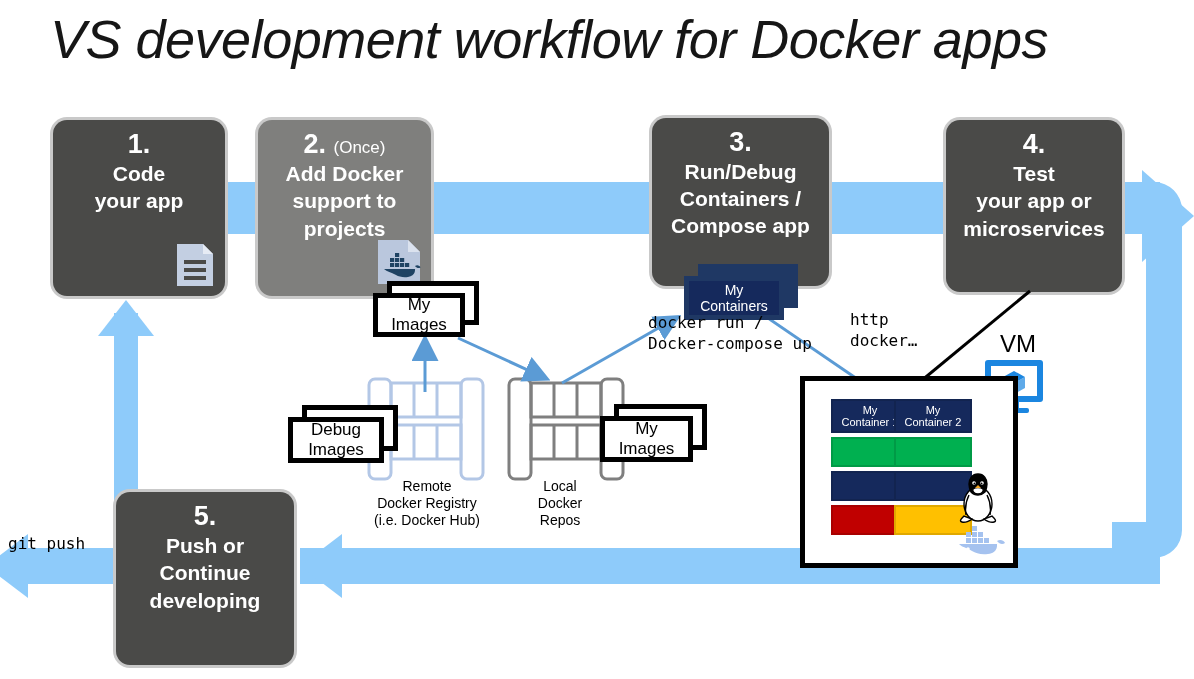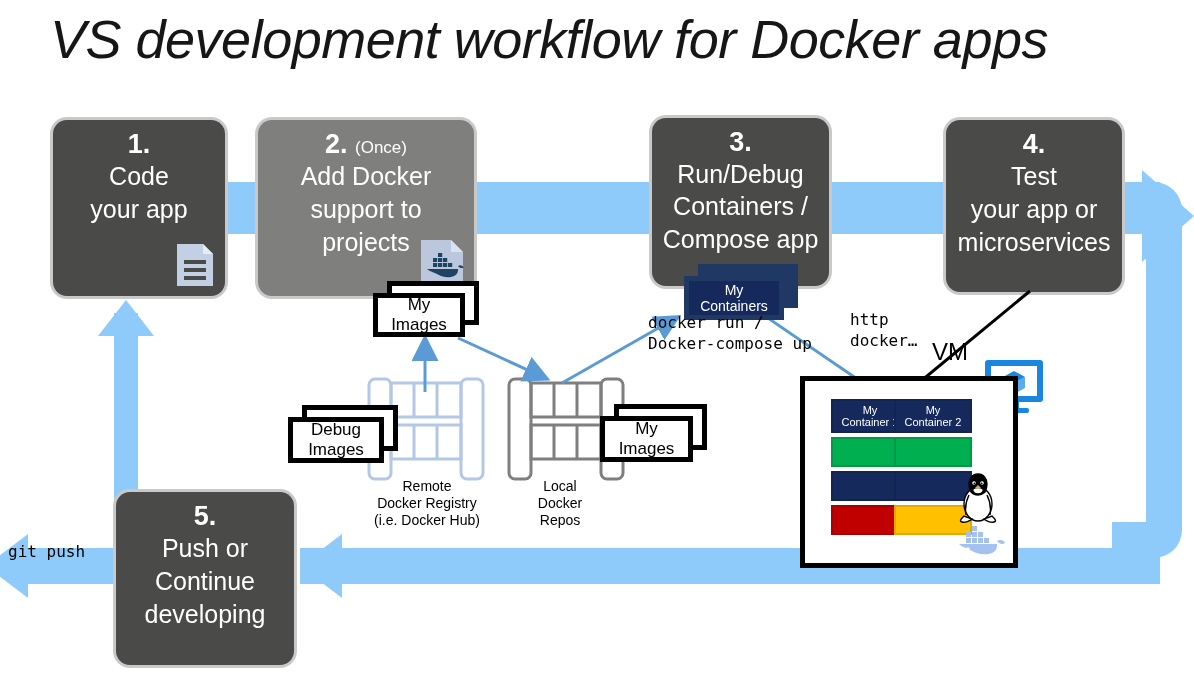--- a/index.html
+++ b/index.html
@@ -36,25 +36,25 @@
   
   .step{
     position:absolute;border-radius:14px;color:#fff;box-sizing:border-box;
     box-shadow:0 0 0 3px #c9c9c9;
     text-align:center;padding:10px 8px 8px;
   }
   .step.dark{background:#4a4a48;}
   .step.mid{background:#7f7f7d;}
   .step .num{font-size:27px;font-weight:bold;line-height:1.1;}
   .step .num .once{font-size:17px;font-weight:normal;}
-  .step .txt{font-size:25px;line-height:1.32;font-weight:normal;}
+  .step .txt{font-size:21px;line-height:1.32;font-weight:bold;}
   .step .txt.tight{line-height:1.3;}
 
   #step1{left:53px;top:120px;width:172px;height:176px;}
-  #step2{left:258px;top:120px;width:216px;height:176px;}
+  #step2{left:258px;top:120px;width:173px;height:176px;}
   #step3{left:652px;top:118px;width:177px;height:168px;}
   #step4{left:946px;top:120px;width:176px;height:172px;}
   #step5{left:116px;top:492px;width:178px;height:173px;}
 
   
   #doc-icon{right:10px;bottom:8px;width:40px;height:46px;}
   
   #dockerfile-icon{right:8px;bottom:10px;width:48px;height:48px;}
 
   
@@ -88,21 +88,21 @@
 
   
   .mono{font-family:"DejaVu Sans Mono","Liberation Mono",monospace;font-size:16px;line-height:1.3;color:#000;text-align:left;}
 
   
   #vm-box{left:800px;top:376px;width:218px;height:192px;border:5px solid #000;background:#fff;box-sizing:border-box;}
   .cstack{position:absolute;}
   .cseg{position:absolute;border:2px solid rgba(0,0,0,.12);box-sizing:border-box;}
   .cseg.head{color:#fff;font-size:11px;line-height:1.12;text-align:center;display:flex;align-items:center;justify-content:center;}
 
-  #vm-label{left:932px;top:330px;font-size:24px;color:#000;margin-top:8px;}
+  #vm-label{left:1000px;top:330px;font-size:24px;color:#000;}
   #vm-monitor{left:983px;top:358px;width:62px;height:56px;}
 
   
   #connectors{position:absolute;left:0;top:0;width:1194px;height:679px;pointer-events:none;}
 
   .title{
     position:absolute;left:50px;top:8px;width:1100px;
     font-size:54px;font-weight:normal;color:#161616;
     font-family:"Liberation Sans", sans-serif;letter-spacing:-.5px;font-style:italic;
   }
@@ -127,21 +127,21 @@
   <div class="flow" id="band-bottom"></div>
 
   <div class="abs arrow-left" style="left:300px;top:534px;"></div>
 
   <div class="flow" id="band-left-out"></div>
   <div class="abs arrow-left" style="left:-14px;top:534px;"></div>
 
   <div class="flow" id="band-left-up"></div>
   <div class="abs arrow-up" style="left:98px;top:300px;"></div>
 
-  <div class="abs mono" id="git-push-label" style="left:8px;top:534px;width:110px;margin-top:8px;">git push</div>
+  <div class="abs mono" id="git-push-label" style="left:8px;top:534px;width:110px;">git push</div>
 
   <div class="step dark" id="step1">
     <div class="num">1.</div>
     <div class="txt">Code</div>
     <div class="txt">your app</div>
 
     <svg class="abs" id="doc-icon" viewBox="0 0 40 46">
       <path d="M2 2 h26 l10 10 v32 h-36 z" fill="#c3cfe2"></path>
       <path d="M28 2 l10 10 h-10 z" fill="#e6ebf4"></path>
       <rect x="9" y="18" width="22" height="4" fill="#4a4a48"></rect>

